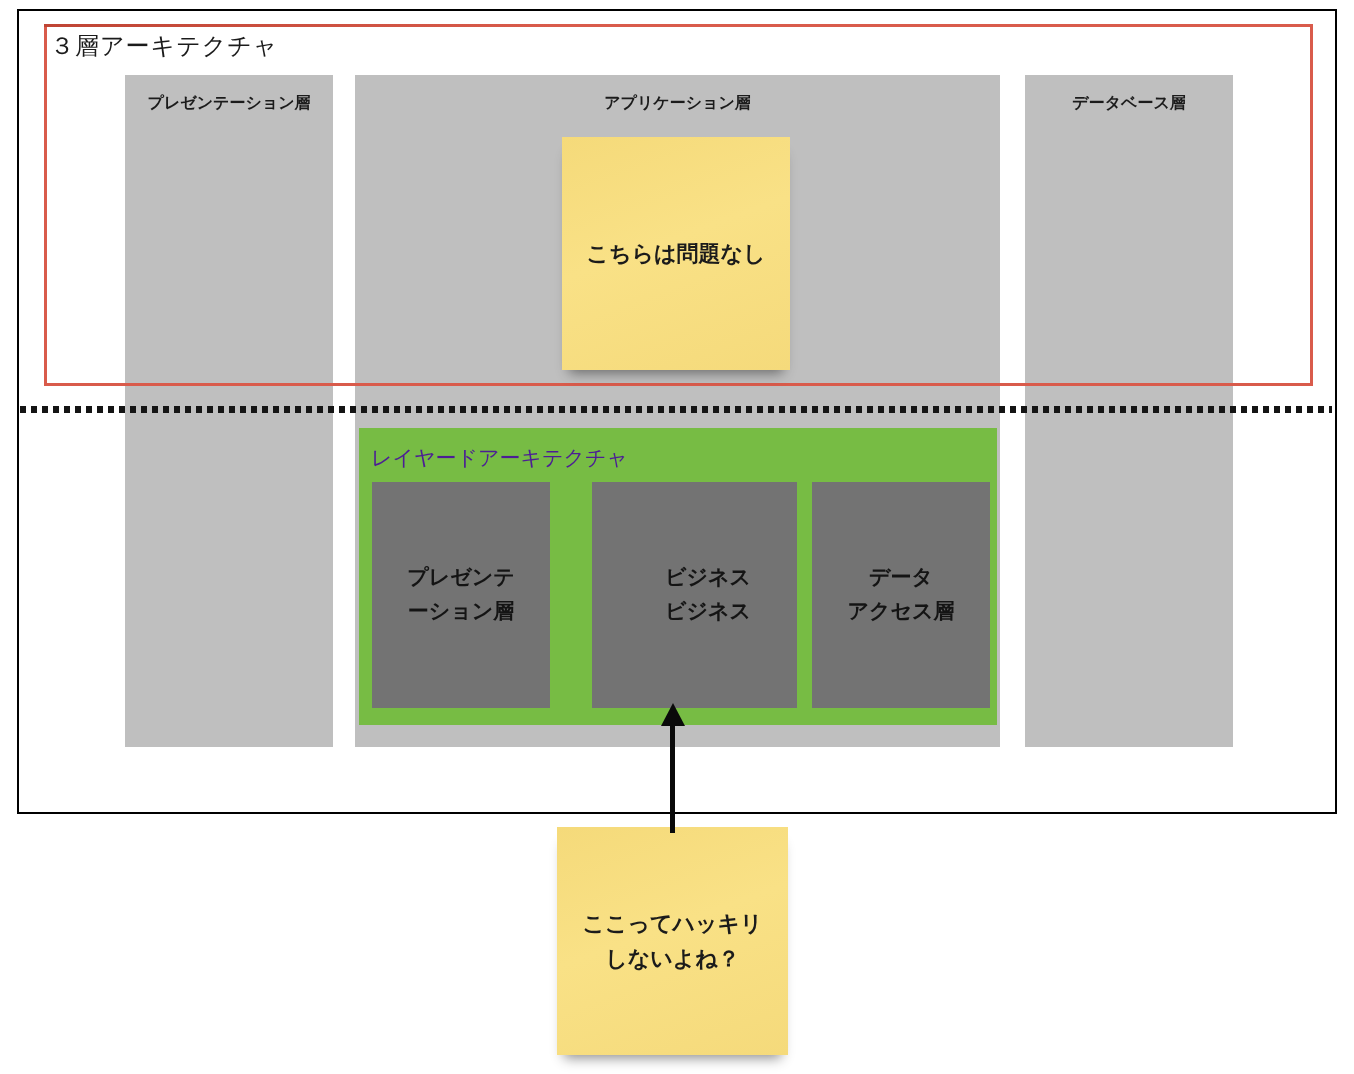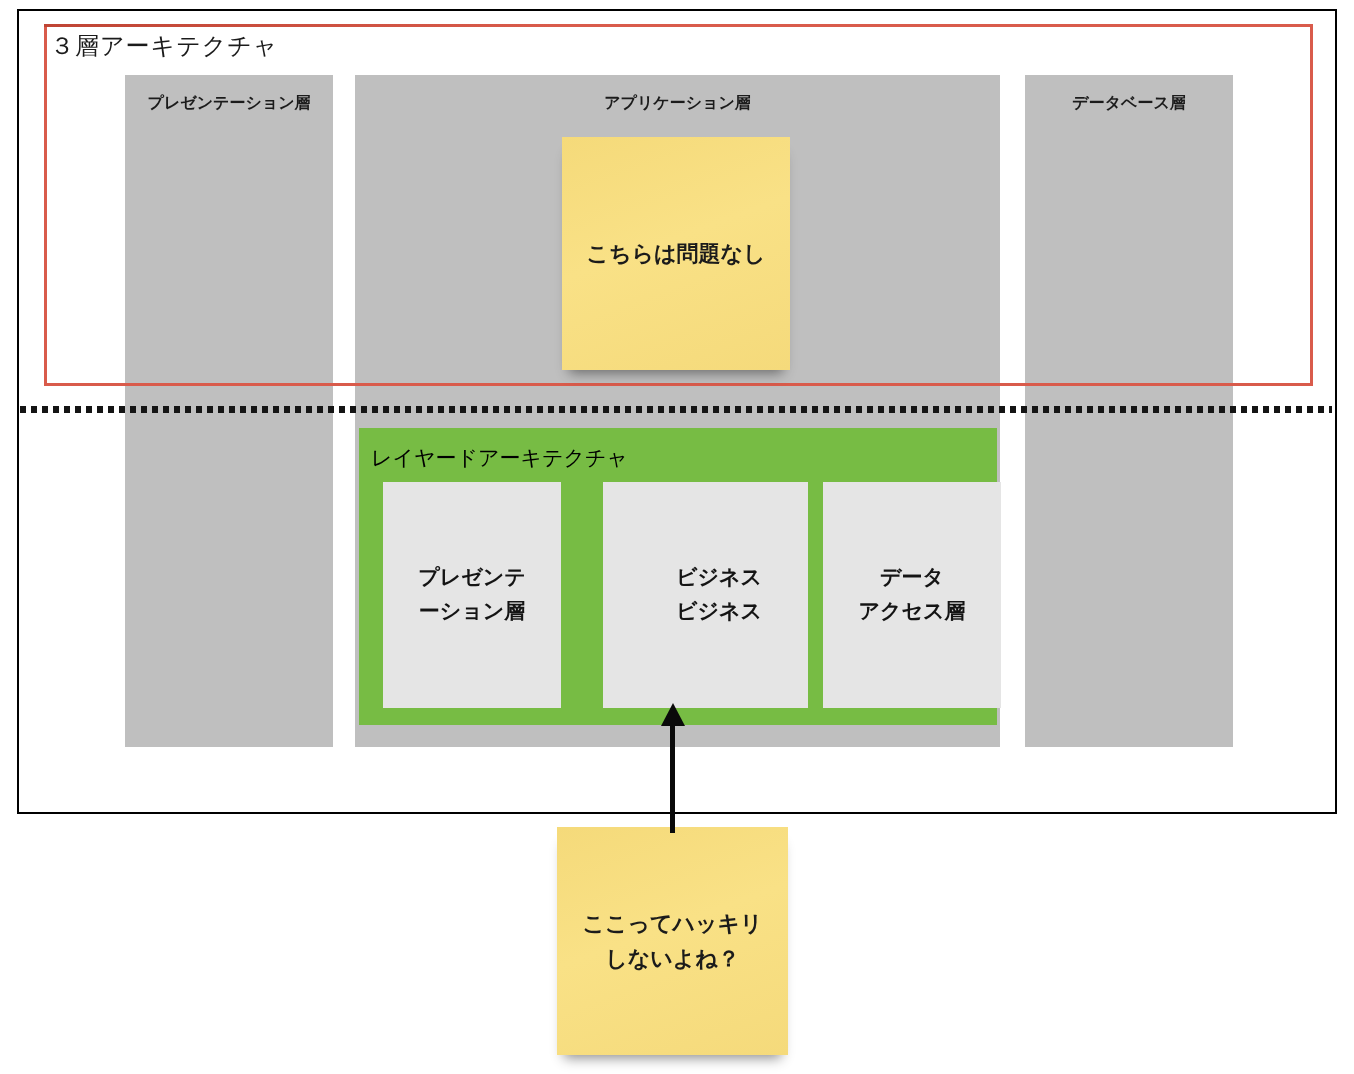--- a/index.html
+++ b/index.html
@@ -99,38 +99,37 @@
     position: absolute;
     left: 359px; top: 428px;
     width: 638px; height: 297px;
     background: #77bc44;
     z-index: 3;
   }
   .layered-title {
     position: absolute;
     left: 12px; top: 16px;
     font-size: 21px;
-    color: #000000;
+    color: #4c1d95;
     white-space: nowrap;
   }
   .layer-card {
     position: absolute;
     top: 54px;
     width: 178px; height: 226px;
-    background: #e5e5e5;
+    background: #737373;
     display: flex;
     flex-direction: column;
     align-items: center;
     justify-content: center;
     text-align: center;
     font-size: 21px;
     font-weight: bold;
     line-height: 1.6;
     color: #141414;
-    margin-left: 11px;
   }
   .layer-card.layer-1 { left: 13px; }
   .layer-card.layer-2 { left: 233px; padding-left: 27px; }
   .layer-card.layer-3 { left: 453px; }
   
   .arrow-shaft {
     position: absolute;
     left: 670px; top: 722px;
     width: 5px; height: 111px;
     background: #0a0a0a;

